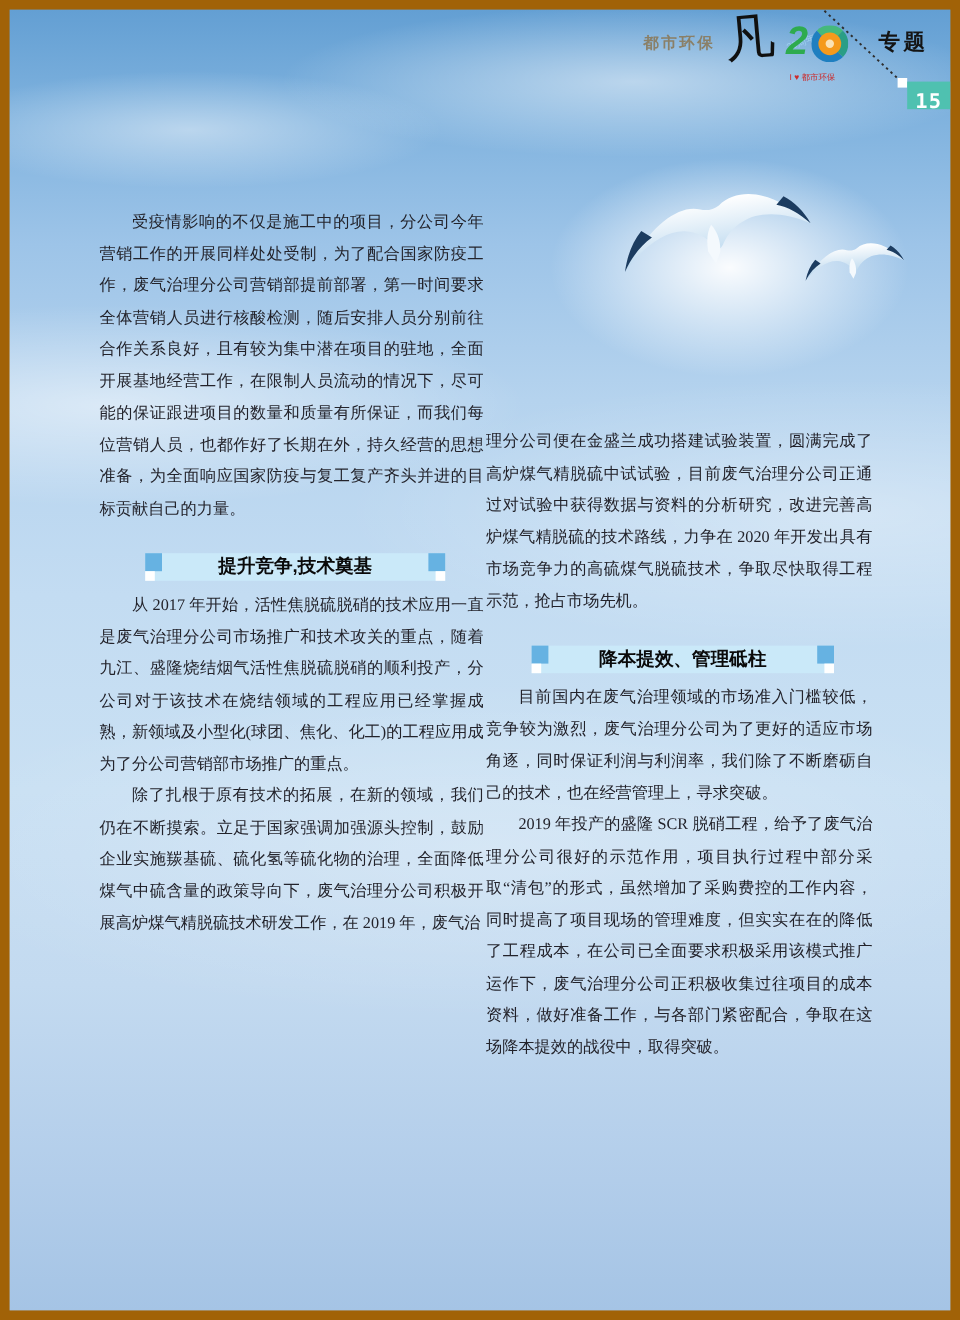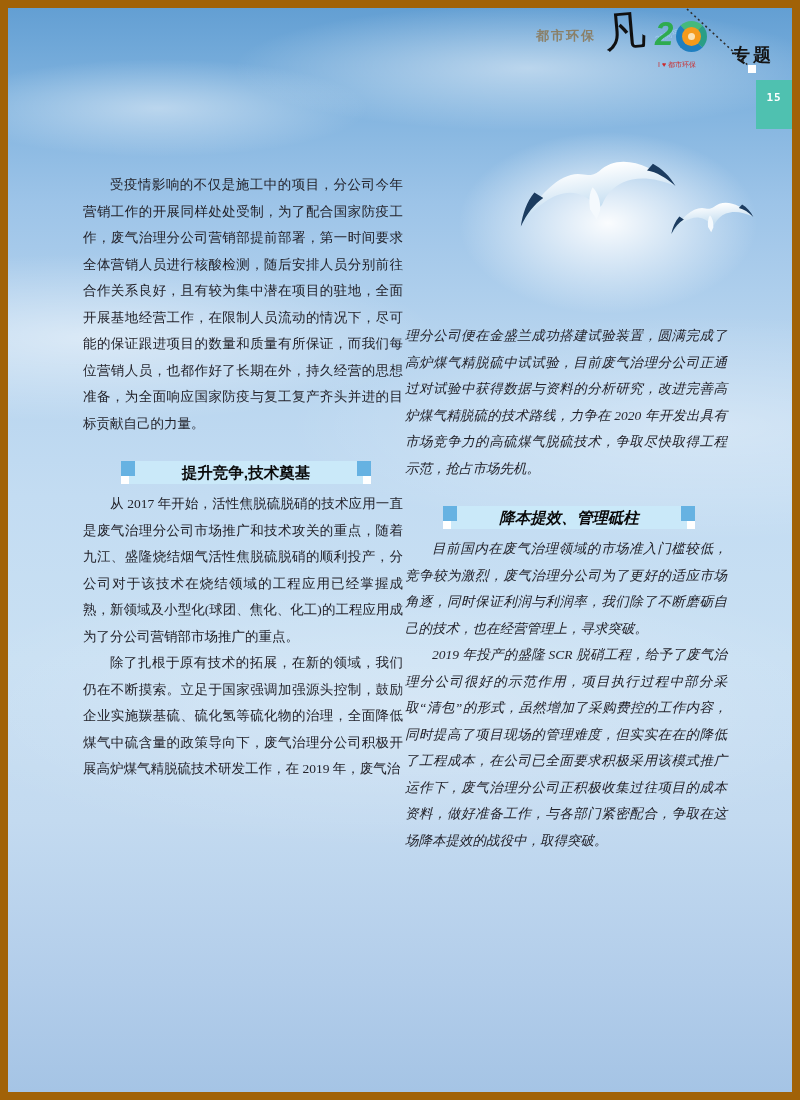--- a/index.html
+++ b/index.html
@@ -34,42 +34,42 @@
     color:#2eab4f;font-family:"Liberation Sans",sans-serif;font-style:italic;
   }
   .logo20 .ring0{
     position:absolute;left:21px;top:5px;width:19px;height:19px;border-radius:50%;
     border:6px solid #1f7fc0;border-top-color:#45b97c;border-right-color:#2a9e86;background:#f59a1c;
   }
   .logo20 .ring0::after{content:"";position:absolute;left:6px;top:6px;width:7px;height:7px;border-radius:50%;background:#fbe2b5;}
   .slogan{position:absolute;left:650px;top:52px;font-size:7px;color:#cc2a2a;font-family:"Liberation Sans",sans-serif;white-space:nowrap;}
   .topic-label{
     position:absolute;left:724px;top:15px;font-size:18px;font-weight:bold;letter-spacing:3px;
-    color:#141414;font-family:"Liberation Sans",sans-serif;margin-top:20px;
+    color:#141414;font-family:"Liberation Sans",sans-serif;
   }
   .leader-line{position:absolute;left:673px;top:0px;}
   .corner-dot{position:absolute;left:740px;top:57px;width:8px;height:8px;background:#ffffff;}
   .page-num-box{
-    position:absolute;left:748px;top:72px;width:36px;height:49px;background:#4fc1b0;
-    color:#ffffff;font-family:"DejaVu Sans Mono",monospace;font-weight:bold;font-size:11px;
+    position:absolute;left:748px;top:60px;width:36px;height:23px;background:#4fc1b0;
+    color:#ffffff;font-family:"DejaVu Sans Mono",monospace;font-weight:bold;font-size:17px;
     text-align:center;line-height:35px;letter-spacing:1px;
   }
   
   .gull{position:absolute;}
   .gull-large{left:505px;top:140px;transform:rotate(-9deg);}
   .gull-small{left:660px;top:186px;transform:rotate(-6deg);}
   
   .col{
     position:absolute;font-size:13.5px;line-height:26.5px;text-align:justify;color:#23232b;
     font-family:"Liberation Serif","DejaVu Serif",serif;
   }
   .col p{margin:0;text-indent:2em;}
   .col p.noindent{text-indent:0;}
   .col-left{left:75px;top:164px;width:320px;}
-  .col-right{left:397px;top:315px;width:322px;font-style:italic;}
+  .col-right{left:397px;top:347px;width:322px;}
   .section-heading{
     position:relative;height:23px;margin:24px 32px 7px 38px;background:#cae9f9;
     text-align:center;font-family:"Liberation Sans",sans-serif;font-weight:bold;
     font-size:15.5px;line-height:23px;color:#0a0a0a;text-indent:0;
   }
   .cap{position:absolute;width:14px;height:15px;background:#66b2e2;}
   .cap-left{left:0;top:0;}
   .cap-left::after{content:"";position:absolute;left:0;top:15px;width:8px;height:8px;background:#ffffff;}
   .cap-right{right:0;top:0;}
   .cap-right::after{content:"";position:absolute;right:0;top:15px;width:8px;height:8px;background:#ffffff;}

